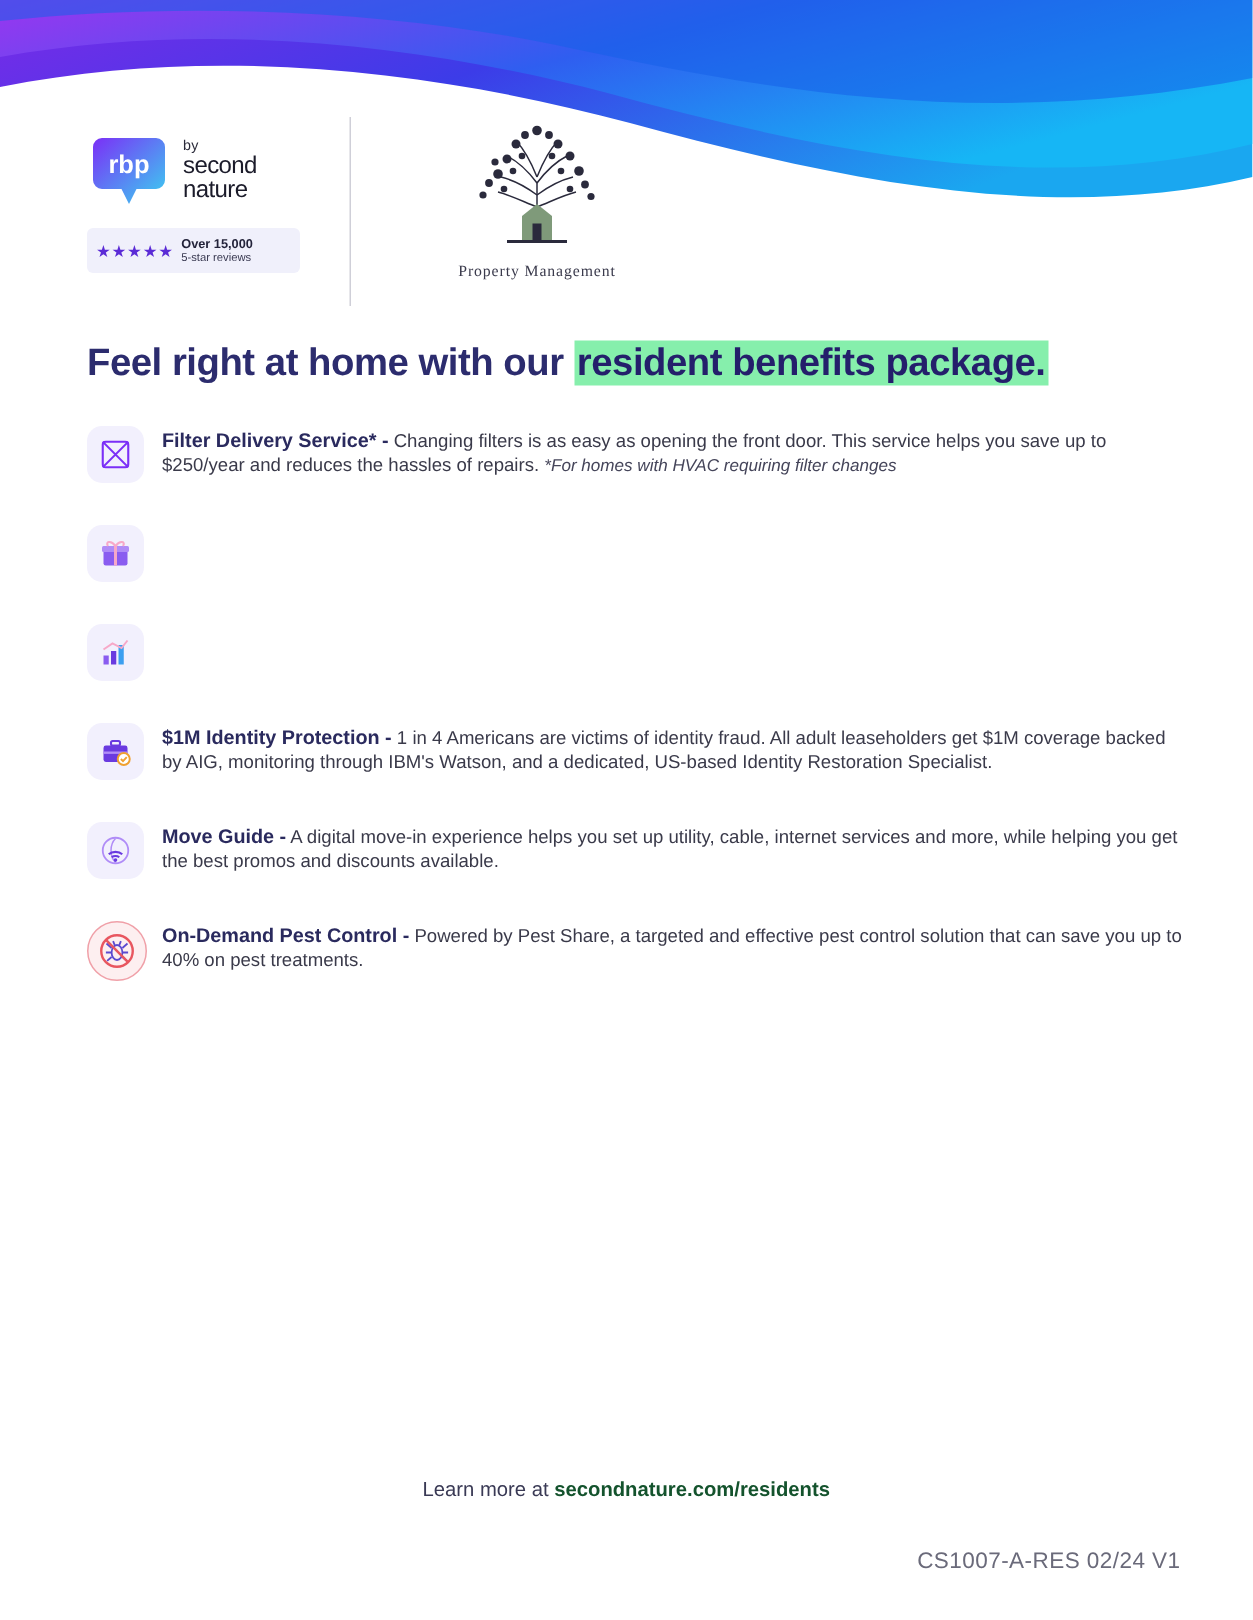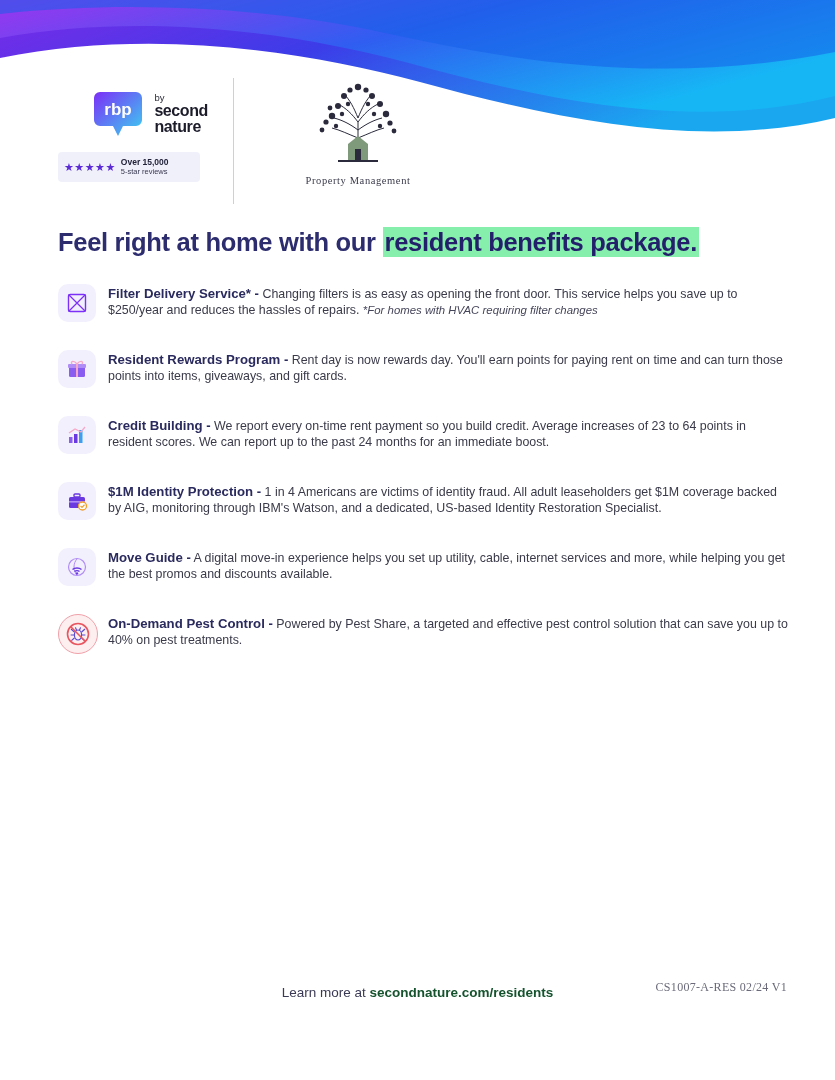--- a/index.html
+++ b/index.html
@@ -37,40 +37,39 @@
   .rbp-block {
     position: absolute;
     left: 0;
     top: 8px;
     width: 150px;
   }
   .rbp-logo-row {
     display: flex;
     align-items: center;
     height: 56px;
-    justify-content: flex-end;
   }
   .rbp-badge {
     position: relative;
     width: 56px;
     height: 56px;
   }
   .rbp-badge svg { display:block; }
   .rbp-by {
     margin-left: 8px;
     line-height: 1.02;
   }
   .rbp-by .by {
     font-size: 9.5px;
     color: #2b2b3a;
     letter-spacing: .2px;
   }
   .rbp-by .sn {
     font-size: 16px;
-    font-weight: bold;
+    font-weight: normal;
     color: #1b1b2a;
     letter-spacing: -0.4px;
     line-height: 1.0;
   }
   .reviews-pill {
     margin-top: 10px;
     width: 142px;
     height: 30px;
     background: #f0f0fb;
     border-radius: 4px;
@@ -205,25 +204,24 @@
     color: #3a3a55;
   }
   .footer a {
     color: #14532d;
     font-weight: bold;
     text-decoration: none;
   }
   .doc-code {
     position: absolute;
     right: 48px;
-    top: 980px;
-    font-size: 12px;
+    top: 1032px;
+    font-size: 15px;
     color: #6a6a7a;
     letter-spacing: 0.3px;
-    font-family: Liberation Serif, serif;
   }
 </style>
 </head>
 <body>
 
 <div class="wave-wrap">
   <svg width="835" height="160" viewBox="0 0 835 160" xmlns="http://www.w3.org/2000/svg">
     <defs>
       <linearGradient id="g1" x1="0" y1="0" x2="1" y2="0.4">
         <stop offset="0%" stop-color="#7c2ae8"></stop>
@@ -340,36 +338,30 @@
   <div class="benefit">
     <div class="icon">
       <svg width="22" height="22" viewBox="0 0 22 22" xmlns="http://www.w3.org/2000/svg">
         <rect x="3" y="8" width="16" height="11" rx="1.5" fill="#8a5cf0"></rect>
         <rect x="2" y="6" width="18" height="4" rx="1" fill="#b08cf7"></rect>
         <rect x="10" y="6" width="2" height="13" fill="#f7a8c8"></rect>
         <path d="M11,6 C8,2 4,3 6,6" fill="none" stroke="#f7a8c8" stroke-width="1.4"></path>
         <path d="M11,6 C14,2 18,3 16,6" fill="none" stroke="#f7a8c8" stroke-width="1.4"></path>
       </svg>
     </div>
-    <div class="txt">
-      <b>Resident Rewards Program -</b><span> Rent day is now rewards day. You'll earn points for paying rent on time and can turn those points into items, giveaways, and gift cards.</span>
-    </div>
   </div>
 
   <div class="benefit">
     <div class="icon">
       <svg width="22" height="22" viewBox="0 0 22 22" xmlns="http://www.w3.org/2000/svg">
         <rect x="3" y="13" width="3.5" height="6" fill="#8a5cf0"></rect>
         <rect x="8" y="10" width="3.5" height="9" fill="#6a3ae0"></rect>
         <rect x="13" y="6" width="3.5" height="13" fill="#3c9ff0"></rect>
         <path d="M3,9 L9,5 L15,8 L19,3" fill="none" stroke="#f7a8c8" stroke-width="1.3"></path>
       </svg>
-    </div>
-    <div class="txt">
-      <b>Credit Building -</b><span> We report every on-time rent payment so you build credit. Average increases of 23 to 64 points in resident scores. We can report up to the past 24 months for an immediate boost.</span>
     </div>
   </div>
 
   <div class="benefit">
     <div class="icon">
       <svg width="22" height="22" viewBox="0 0 22 22" xmlns="http://www.w3.org/2000/svg">
         <rect x="3" y="7" width="16" height="11" rx="1.6" fill="#6a3ae0"></rect>
         <rect x="8" y="4" width="6" height="3" rx="1" fill="none" stroke="#6a3ae0" stroke-width="1.4"></rect>
         <rect x="3" y="11" width="16" height="1.6" fill="#b08cf7"></rect>
         <circle cx="16.5" cy="16" r="4" fill="#ffffff" stroke="#f0a030" stroke-width="1.3"></circle>

